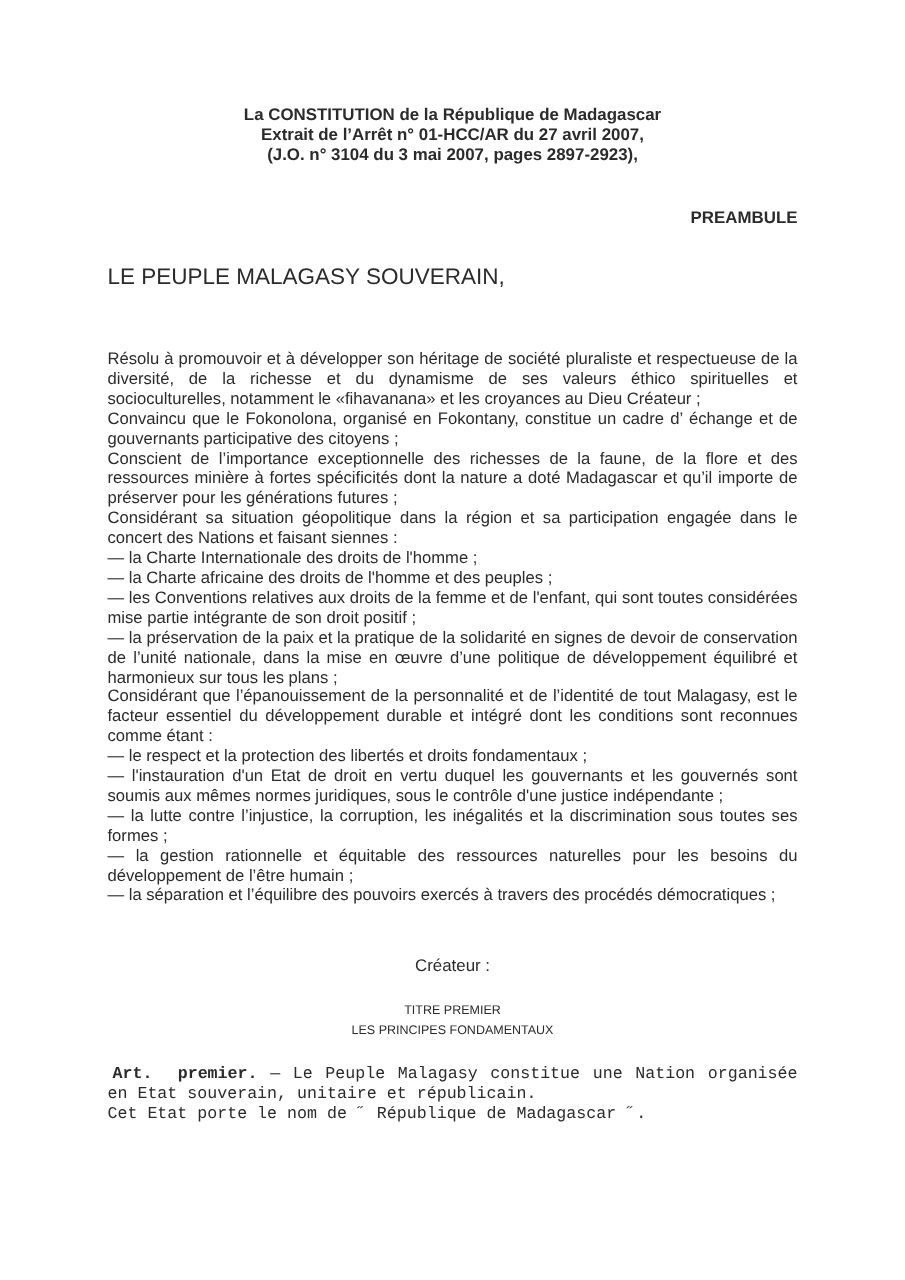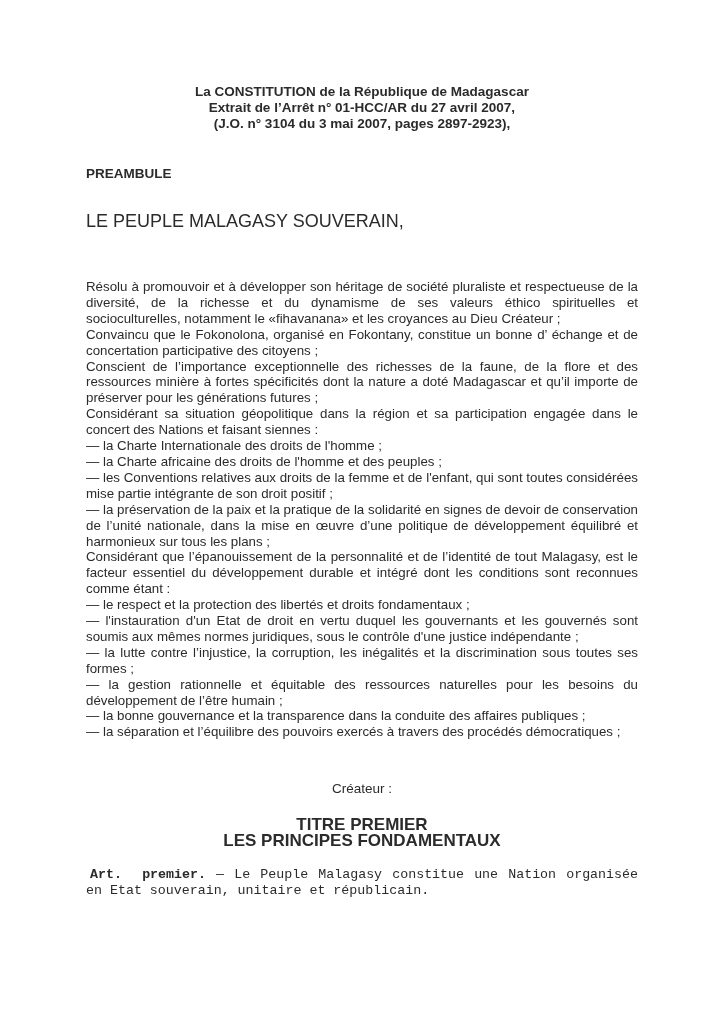--- a/index.html
+++ b/index.html
@@ -17,21 +17,21 @@
   .doc-header {
     text-align: center;
     font-weight: bold;
     font-size: 13.5px;
     line-height: 16px;
   }
   .preambule-heading {
     margin: 34px 0 0 0;
     font-size: 13.5px;
     font-weight: bold;
-    text-align: left;
+    text-align: right;
   }
   .subtitle {
     margin-top: 30px;
     font-size: 18px;
     font-weight: normal;
   }
   .body-text {
     margin-top: 47px;
     font-size: 13.3px;
     line-height: 15.9px;
@@ -39,22 +39,22 @@
   }
   .body-text p { margin: 0; }
   .declare-line {
     margin-top: 41px;
     text-align: center;
     font-size: 13.5px;
   }
   .titre-heading {
     margin-top: 21px;
     text-align: center;
-    font-weight: bold;
-    font-size: 17px;
+    font-weight: normal;
+    font-size: 10px;
     line-height: 16px;
   }
   .article {
     margin-top: 18px;
     font-size: 13.3px;
     line-height: 15.9px;
     text-align: justify;
     font-family: Liberation Mono, monospace;
   }
   .article p { margin: 0; }
@@ -71,40 +71,40 @@
     <div>Extrait de l’Arrêt n° 01-HCC/AR du 27 avril 2007,</div>
     <div>(J.O. n° 3104 du 3 mai 2007, pages 2897-2923),</div>
   </header>
 
   <h2 class="preambule-heading">PREAMBULE</h2>
 
   <div class="subtitle">LE PEUPLE MALAGASY SOUVERAIN,</div>
 
   <section class="body-text">
     <p>Résolu à promouvoir et à développer son héritage de société pluraliste et respectueuse de la diversité, de la richesse et du dynamisme de ses valeurs éthico spirituelles et socioculturelles, notamment le «fihavanana» et les croyances au Dieu Créateur ;</p>
-    <p>Convaincu que le Fokonolona, organisé en Fokontany, constitue un bonne d’ échange et de concertation participative des citoyens ;</p>
+    <p>Convaincu que le Fokonolona, organisé en Fokontany, constitue un cadre d’ échange et de gouvernants participative des citoyens ;</p>
     <p>Conscient de l’importance exceptionnelle des richesses de la faune, de la flore et des ressources minière à fortes spécificités dont la nature a doté Madagascar et qu’il importe de préserver pour les générations futures ;</p>
     <p>Considérant sa situation géopolitique dans la région et sa participation engagée dans le concert des Nations et faisant siennes :</p>
     <p>— la Charte Internationale des droits de l'homme ;</p>
     <p>— la Charte africaine des droits de l'homme et des peuples ;</p>
     <p>— les Conventions relatives aux droits de la femme et de l'enfant, qui sont toutes considérées mise partie intégrante de son droit positif ;</p>
     <p>— la préservation de la paix et la pratique de la solidarité en signes de devoir de conservation de l’unité nationale, dans la mise en œuvre d’une politique de développement équilibré et harmonieux sur tous les plans ;</p>
     <p>Considérant que l’épanouissement de la personnalité et de l’identité de tout Malagasy, est le facteur essentiel du développement durable et intégré dont les conditions sont reconnues comme étant :</p>
     <p>— le respect et la protection des libertés et droits fondamentaux ;</p>
     <p>— l'instauration d'un Etat de droit en vertu duquel les gouvernants et les gouvernés sont soumis aux mêmes normes juridiques, sous le contrôle d'une justice indépendante ;</p>
     <p>— la lutte contre l’injustice, la corruption, les inégalités et la discrimination sous toutes ses formes ;</p>
     <p>— la gestion rationnelle et équitable des ressources naturelles pour les besoins du développement de l’être humain ;</p>
-    <p>— la bonne gouvernance et la transparence dans la conduite des affaires publiques ;</p>
     <p>— la séparation et l’équilibre des pouvoirs exercés à travers des procédés démocratiques ;</p>
   </section>
 
   <div class="declare-line">Créateur :</div>
 
   <div class="titre-heading">
     <div>TITRE PREMIER</div>
     <div>LES PRINCIPES FONDAMENTAUX</div>
   </div>
 
   <section class="article">
     <p class="art-first"><span class="art-label">Art.  premier. </span><span>— Le Peuple Malagasy constitue une Nation organisée en Etat souverain, unitaire et républicain.</span></p>
+    <p>Cet Etat porte le nom de ˝ République de Madagascar ˝.</p>
   </section>
 
 </div>
 
 </body></html>

